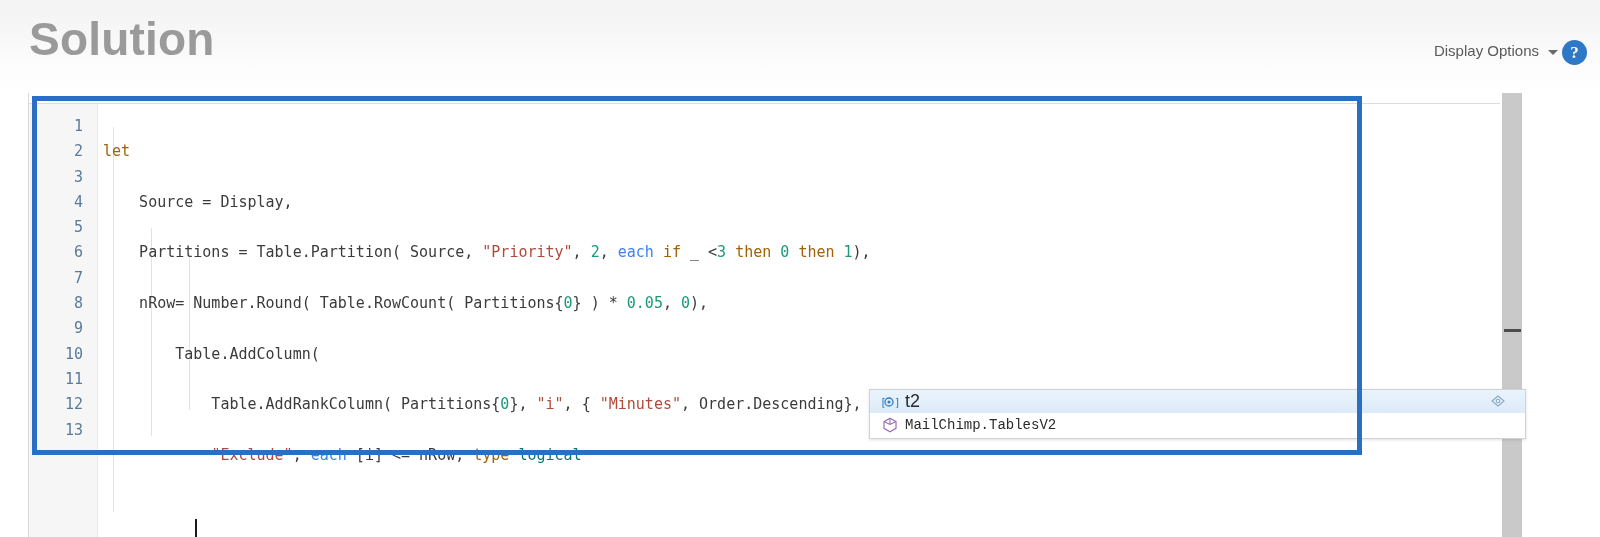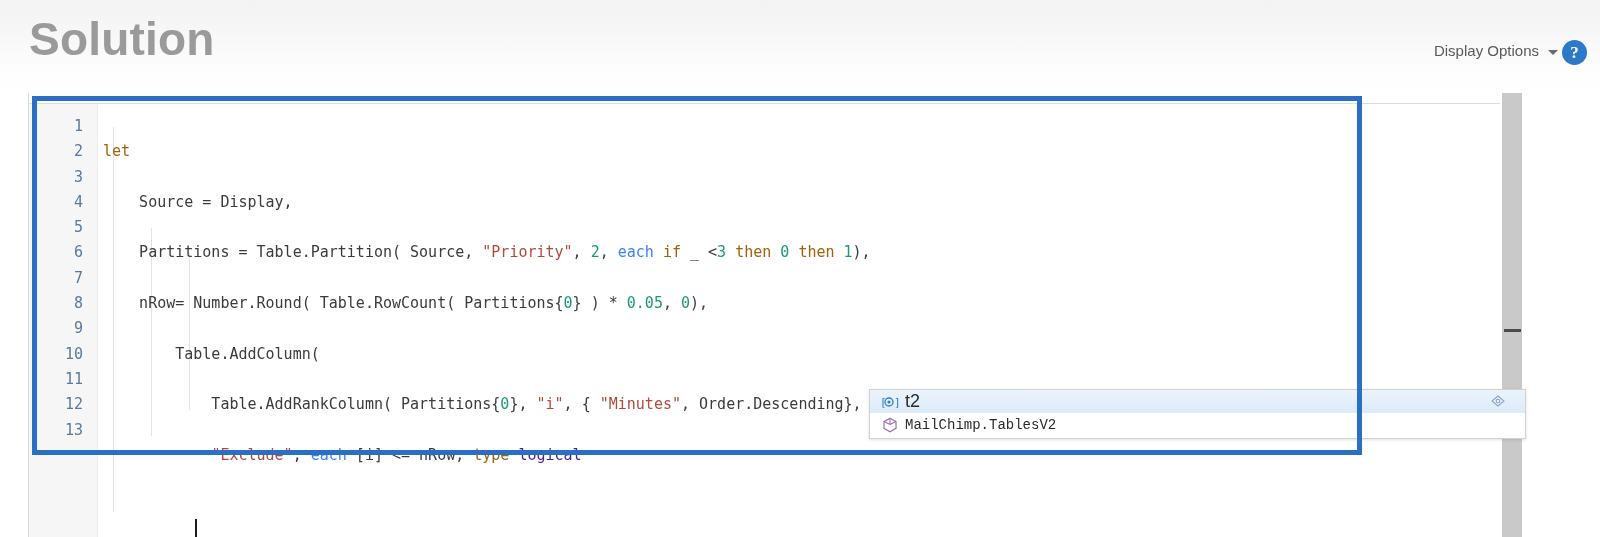--- a/index.html
+++ b/index.html
@@ -142,21 +142,21 @@
     font-size: 15px;
     line-height: 25.3px;
     color: #3b3b3b;
     white-space: pre;
   }
   #code-lines .ln { height: 25.3px; }
   .k   { color: #a16207; }        
   .kp  { color: #3b82f6; }        
   .s   { color: #b04a3a; }        
   .n   { color: #1a9a7a; }        
-  .t   { color: #4c1d95; }        
+  .t   { color: #0f766e; }        
 
   
   .guide {
     position: absolute;
     width: 1px;
     background: #e2e2e2;
   }
 
   
   #caret {

